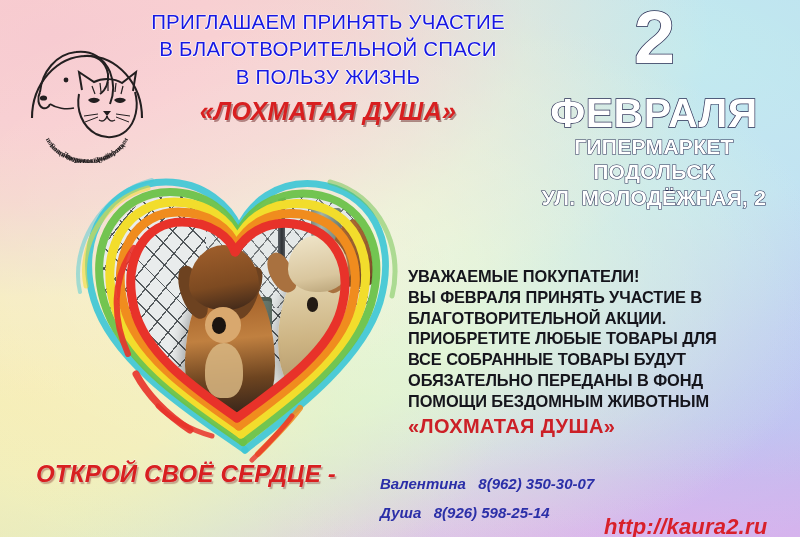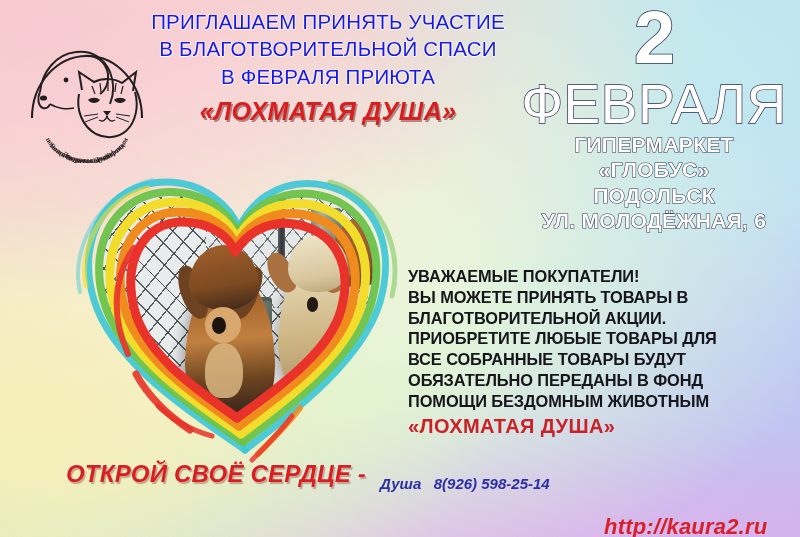--- a/index.html
+++ b/index.html
@@ -208,25 +208,25 @@
   }
   .date-num {
     font-size: 74px;
     font-weight: bold;
     line-height: .98;
     letter-spacing: -1px;
     -webkit-text-stroke: 1.6px #2b2f55;
     paint-order: stroke fill;
   }
   .date-month {
-    font-size: 55px;
-    font-weight: normal;
+    font-size: 41px;
+    font-weight: bold;
     line-height: 1;
     letter-spacing: .5px;
-    margin-top: 2px;
+    margin-top: 18px;
     -webkit-text-stroke: 1.4px #2b2f55;
     paint-order: stroke fill;
   }
   .date-line {
     font-size: 21px;
     font-weight: bold;
     line-height: 1.22;
     letter-spacing: .3px;
     -webkit-text-stroke: 1.1px #2b2f55;
     paint-order: stroke fill;
@@ -253,21 +253,21 @@
     font-weight: bold;
     color: #cc2027;
     letter-spacing: .4px;
     white-space: nowrap;
   }
 
   .slogan {
     position: absolute;
     left: 36px; top: 460px;
     width: 330px;
-    text-align: right;
+    text-align: left;
   }
   .slogan-line {
     font-size: 24px;
     font-weight: bold;
     font-style: italic;
     color: #d81f20;
     line-height: 1.18;
     letter-spacing: .2px;
     -webkit-text-stroke: 0.6px #ffffff;
     paint-order: stroke fill;
@@ -346,31 +346,30 @@
       </text>
       <text font-family="Liberation Serif, serif" font-size="7.6" font-weight="bold" fill="#231f20">
         <textPath href="#arcBot" startOffset="50%" text-anchor="middle">Лохматая Душа</textPath>
       </text>
     </svg>
   </div>
 
   <div class="head-block">
     <div class="head-line">ПРИГЛАШАЕМ ПРИНЯТЬ УЧАСТИЕ</div>
     <div class="head-line">В БЛАГОТВОРИТЕЛЬНОЙ СПАСИ</div>
-    <div class="head-line">В ФЕВРАЛЯ ПРИЮТА</div>
+    <div class="head-line">В ПОЛЬЗУ ЖИЗНЬ</div>
     <div class="head-fund">«ЛОХМАТАЯ ДУША»</div>
   </div>
 
   <div class="date-block">
     <div class="date-num">2</div>
     <div class="date-month">ФЕВРАЛЯ</div>
     <div class="date-line">ГИПЕРМАРКЕТ</div>
-    <div class="date-line">«ГЛОБУС»</div>
     <div class="date-line">ПОДОЛЬСК</div>
-    <div class="date-line">УЛ. МОЛОДЁЖНАЯ, 6</div>
+    <div class="date-line">УЛ. МОЛОДЁЖНАЯ, 2</div>
   </div>
 
   <div class="heart-wrap">
     <div class="heart-photo">
       <div class="photo-inner">
         <div class="back-wall"></div>
         <div class="snow-floor"></div>
         <div class="fence"></div>
         <div class="fence2"></div>
         <div class="post"></div>
@@ -420,35 +419,40 @@
           <path d="M24 118 C 16 80 40 32 86 20" stroke="#f2dd2c" stroke-width="5" opacity=".55"></path>
           <path d="M18 124 C 8 82 36 26 90 12" stroke="#3fc7d6" stroke-width="4" opacity=".45"></path>
           <path d="M330 128 C 342 80 318 28 268 14" stroke="#6cc24a" stroke-width="5" opacity=".5"></path>
         </g>
       </svg>
     </div>
   </div>
 
   <div class="body-block">
     <div class="body-line">УВАЖАЕМЫЕ ПОКУПАТЕЛИ!</div>
-    <div class="body-line">ВЫ МОЖЕТЕ ПРИНЯТЬ ТОВАРЫ В</div>
+    <div class="body-line">ВЫ ФЕВРАЛЯ ПРИНЯТЬ УЧАСТИЕ В</div>
     <div class="body-line">БЛАГОТВОРИТЕЛЬНОЙ АКЦИИ.</div>
     <div class="body-line">ПРИОБРЕТИТЕ ЛЮБЫЕ ТОВАРЫ ДЛЯ</div>
     <div class="body-line">ВСЕ СОБРАННЫЕ ТОВАРЫ БУДУТ</div>
     <div class="body-line">ОБЯЗАТЕЛЬНО ПЕРЕДАНЫ В ФОНД</div>
     <div class="body-line">ПОМОЩИ БЕЗДОМНЫМ ЖИВОТНЫМ</div>
     <div class="body-fund">«ЛОХМАТАЯ ДУША»</div>
   </div>
 
   <div class="slogan">
     <div class="slogan-line">ОТКРОЙ СВОЁ СЕРДЦЕ -</div>
   </div>
 
   <div class="contacts">
     <div class="contact-line">
+      <span>Валентина</span>
+      &nbsp;
+      <span>8(962) 350-30-07</span>
+    </div>
+    <div class="contact-line">
       <span>Душа</span>
       &nbsp;
       <span>8(926) 598-25-14</span>
     </div>
   </div>
 
   <div class="site">http://kaura2.ru</div>
 
 </div>
 

